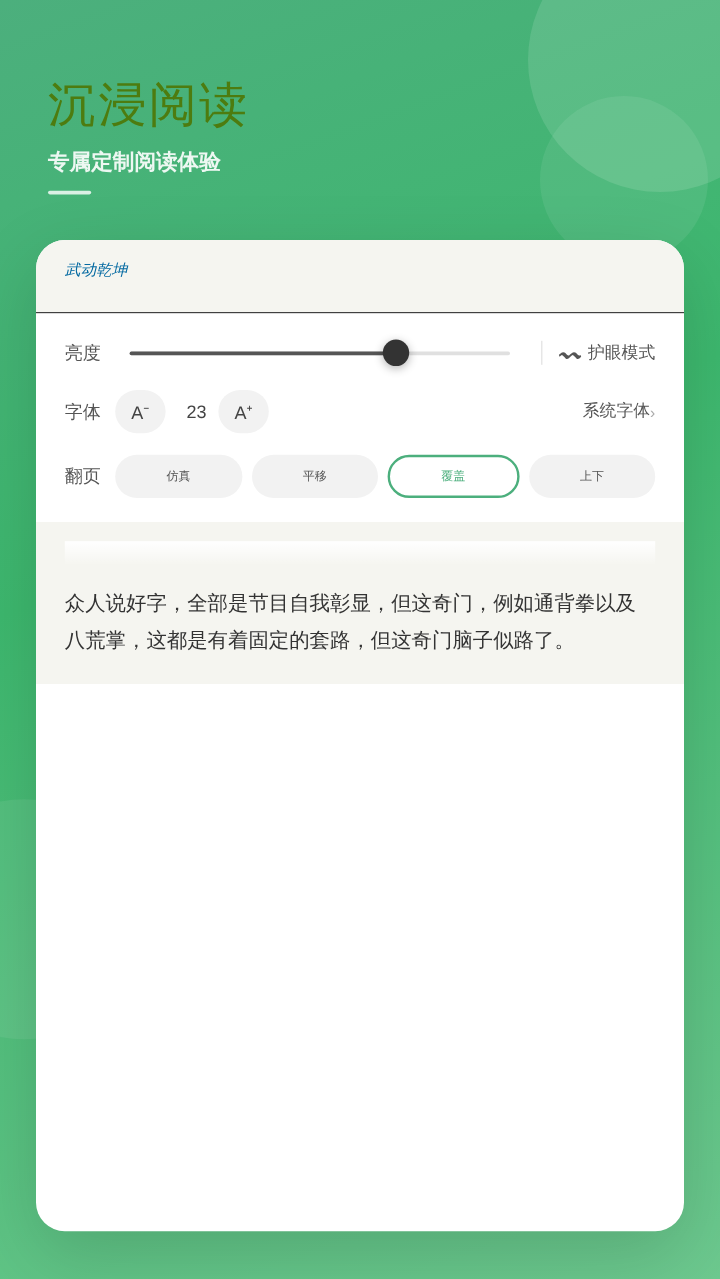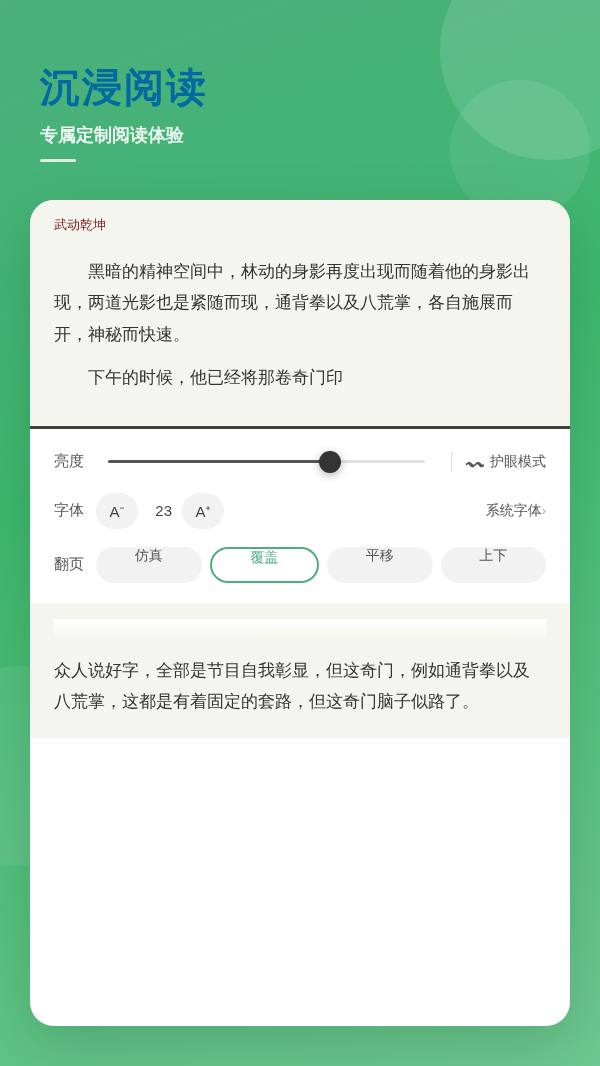--- a/index.html
+++ b/index.html
@@ -42,22 +42,22 @@
     }
 
     
     .header {
       padding: 60px 40px 20px 40px;
       position: relative;
       z-index: 2;
     }
     .header-title {
       font-size: 40px;
-      font-weight: 700;
-      color: #0369a1;
+      font-weight: 400;
+      color: #4d7c0f;
       letter-spacing: 2px;
       margin-bottom: 8px;
     }
     .header-subtitle {
       font-size: 18px;
       color: rgba(255,255,255,0.9);
       font-weight: 700;
     }
     .header-line {
       width: 36px;
@@ -82,22 +82,23 @@
     }
 
     
     .reading-area {
       background: #f5f5f0;
       padding: 16px 24px 20px 24px;
       position: relative;
     }
     .book-title-bar {
       font-size: 13px;
-      color: #7f1d1d;
-      margin-bottom: 22px;
+      color: #0369a1;
+      margin-bottom: 6px;
+      font-style: italic;
     }
     .reading-text {
       font-size: 17px;
       line-height: 1.85;
       color: #333;
       text-indent: 2em;
     }
     .reading-text p {
       margin-bottom: 12px;
     }
@@ -107,21 +108,21 @@
       left: 0;
       right: 0;
       height: 30px;
       background: linear-gradient(transparent, #f5f5f0);
     }
 
     
     .settings-panel {
       background: #fff;
       padding: 20px 24px;
-      border-top: 3px solid #404040;
+      border-top: 1px solid #404040;
     }
 
     
     .settings-row {
       display: flex;
       align-items: center;
       margin-bottom: 18px;
     }
     .settings-label {
       font-size: 15px;
@@ -255,23 +256,23 @@
       align-items: center;
       gap: 8px;
       flex: 1;
     }
     .pageturn-btn {
       flex: 1;
       height: 36px;
       border-radius: 20px;
       background: #f2f2f2;
       display: flex;
-      align-items: flex-start;
+      align-items: center;
       justify-content: center;
-      font-size: 14px;
+      font-size: 10px;
       color: #555;
       cursor: pointer;
     }
     .pageturn-btn.selected {
       background: #fff;
       border: 2px solid #4caf7d;
       color: #4caf7d;
       font-weight: 500;
     }
 
@@ -302,24 +303,20 @@
 <div class="header">
   <div class="header-title">沉浸阅读</div>
   <div class="header-subtitle">专属定制阅读体验</div>
   <div class="header-line"></div>
 </div>
 
 <div class="main-card">
 
   <div class="reading-area">
     <div class="book-title-bar">武动乾坤</div>
-    <div class="reading-text">
-      <p>黑暗的精神空间中，林动的身影再度出现而随着他的身影出现，两道光影也是紧随而现，通背拳以及八荒掌，各自施展而开，神秘而快速。</p>
-      <p>下午的时候，他已经将那卷奇门印</p>
-    </div>
     <div class="reading-text-fade"></div>
   </div>
 
   <div class="settings-panel">
 
     <div class="settings-row">
       <div class="settings-label">亮度</div>
       <div class="slider-container">
         <div class="slider-track">
           <div class="slider-fill"></div>
@@ -346,25 +343,25 @@
       </div>
     </div>
 
 
     <div class="settings-row" style="margin-bottom: 0;">
       <div class="settings-label">翻页</div>
       <div class="pageturn-options">
         <div class="pageturn-btn">
           <span>仿真</span>
         </div>
+        <div class="pageturn-btn">
+          <span>平移</span>
+        </div>
         <div class="pageturn-btn selected">
           <span>覆盖</span>
-        </div>
-        <div class="pageturn-btn">
-          <span>平移</span>
         </div>
         <div class="pageturn-btn">
           <span>上下</span>
         </div>
       </div>
     </div>
 
   </div>
 
   <div class="bottom-text-area">

